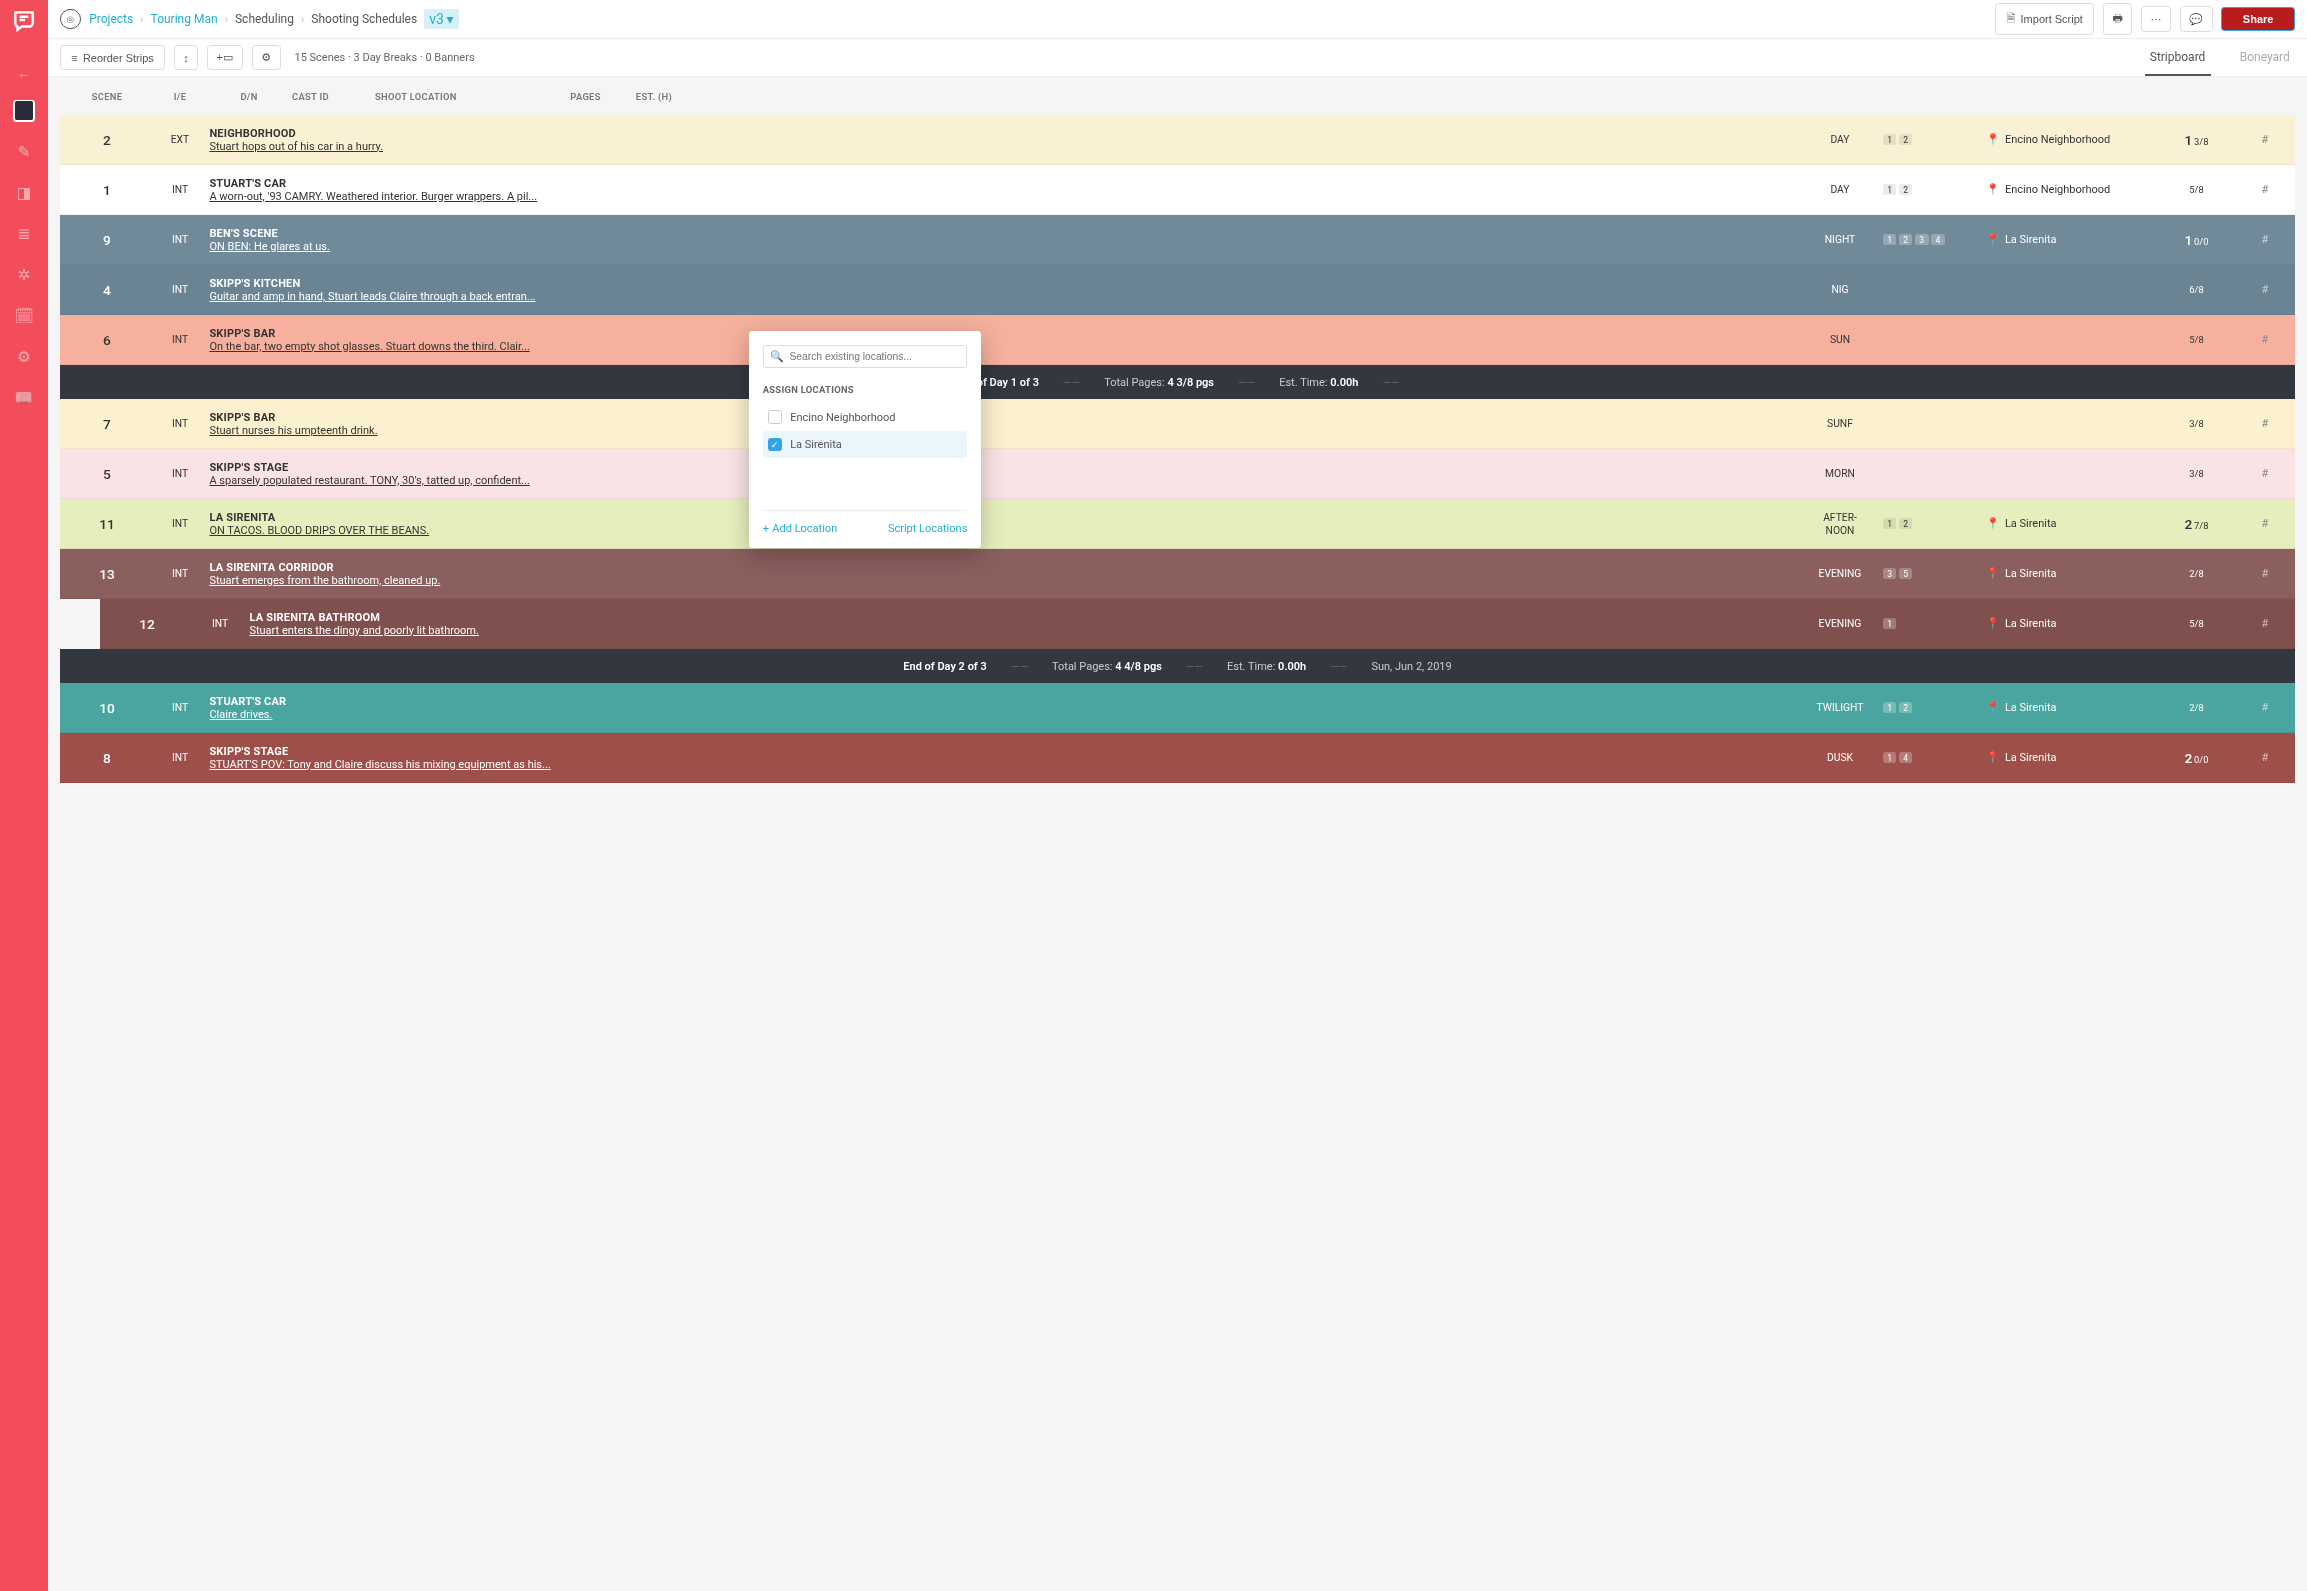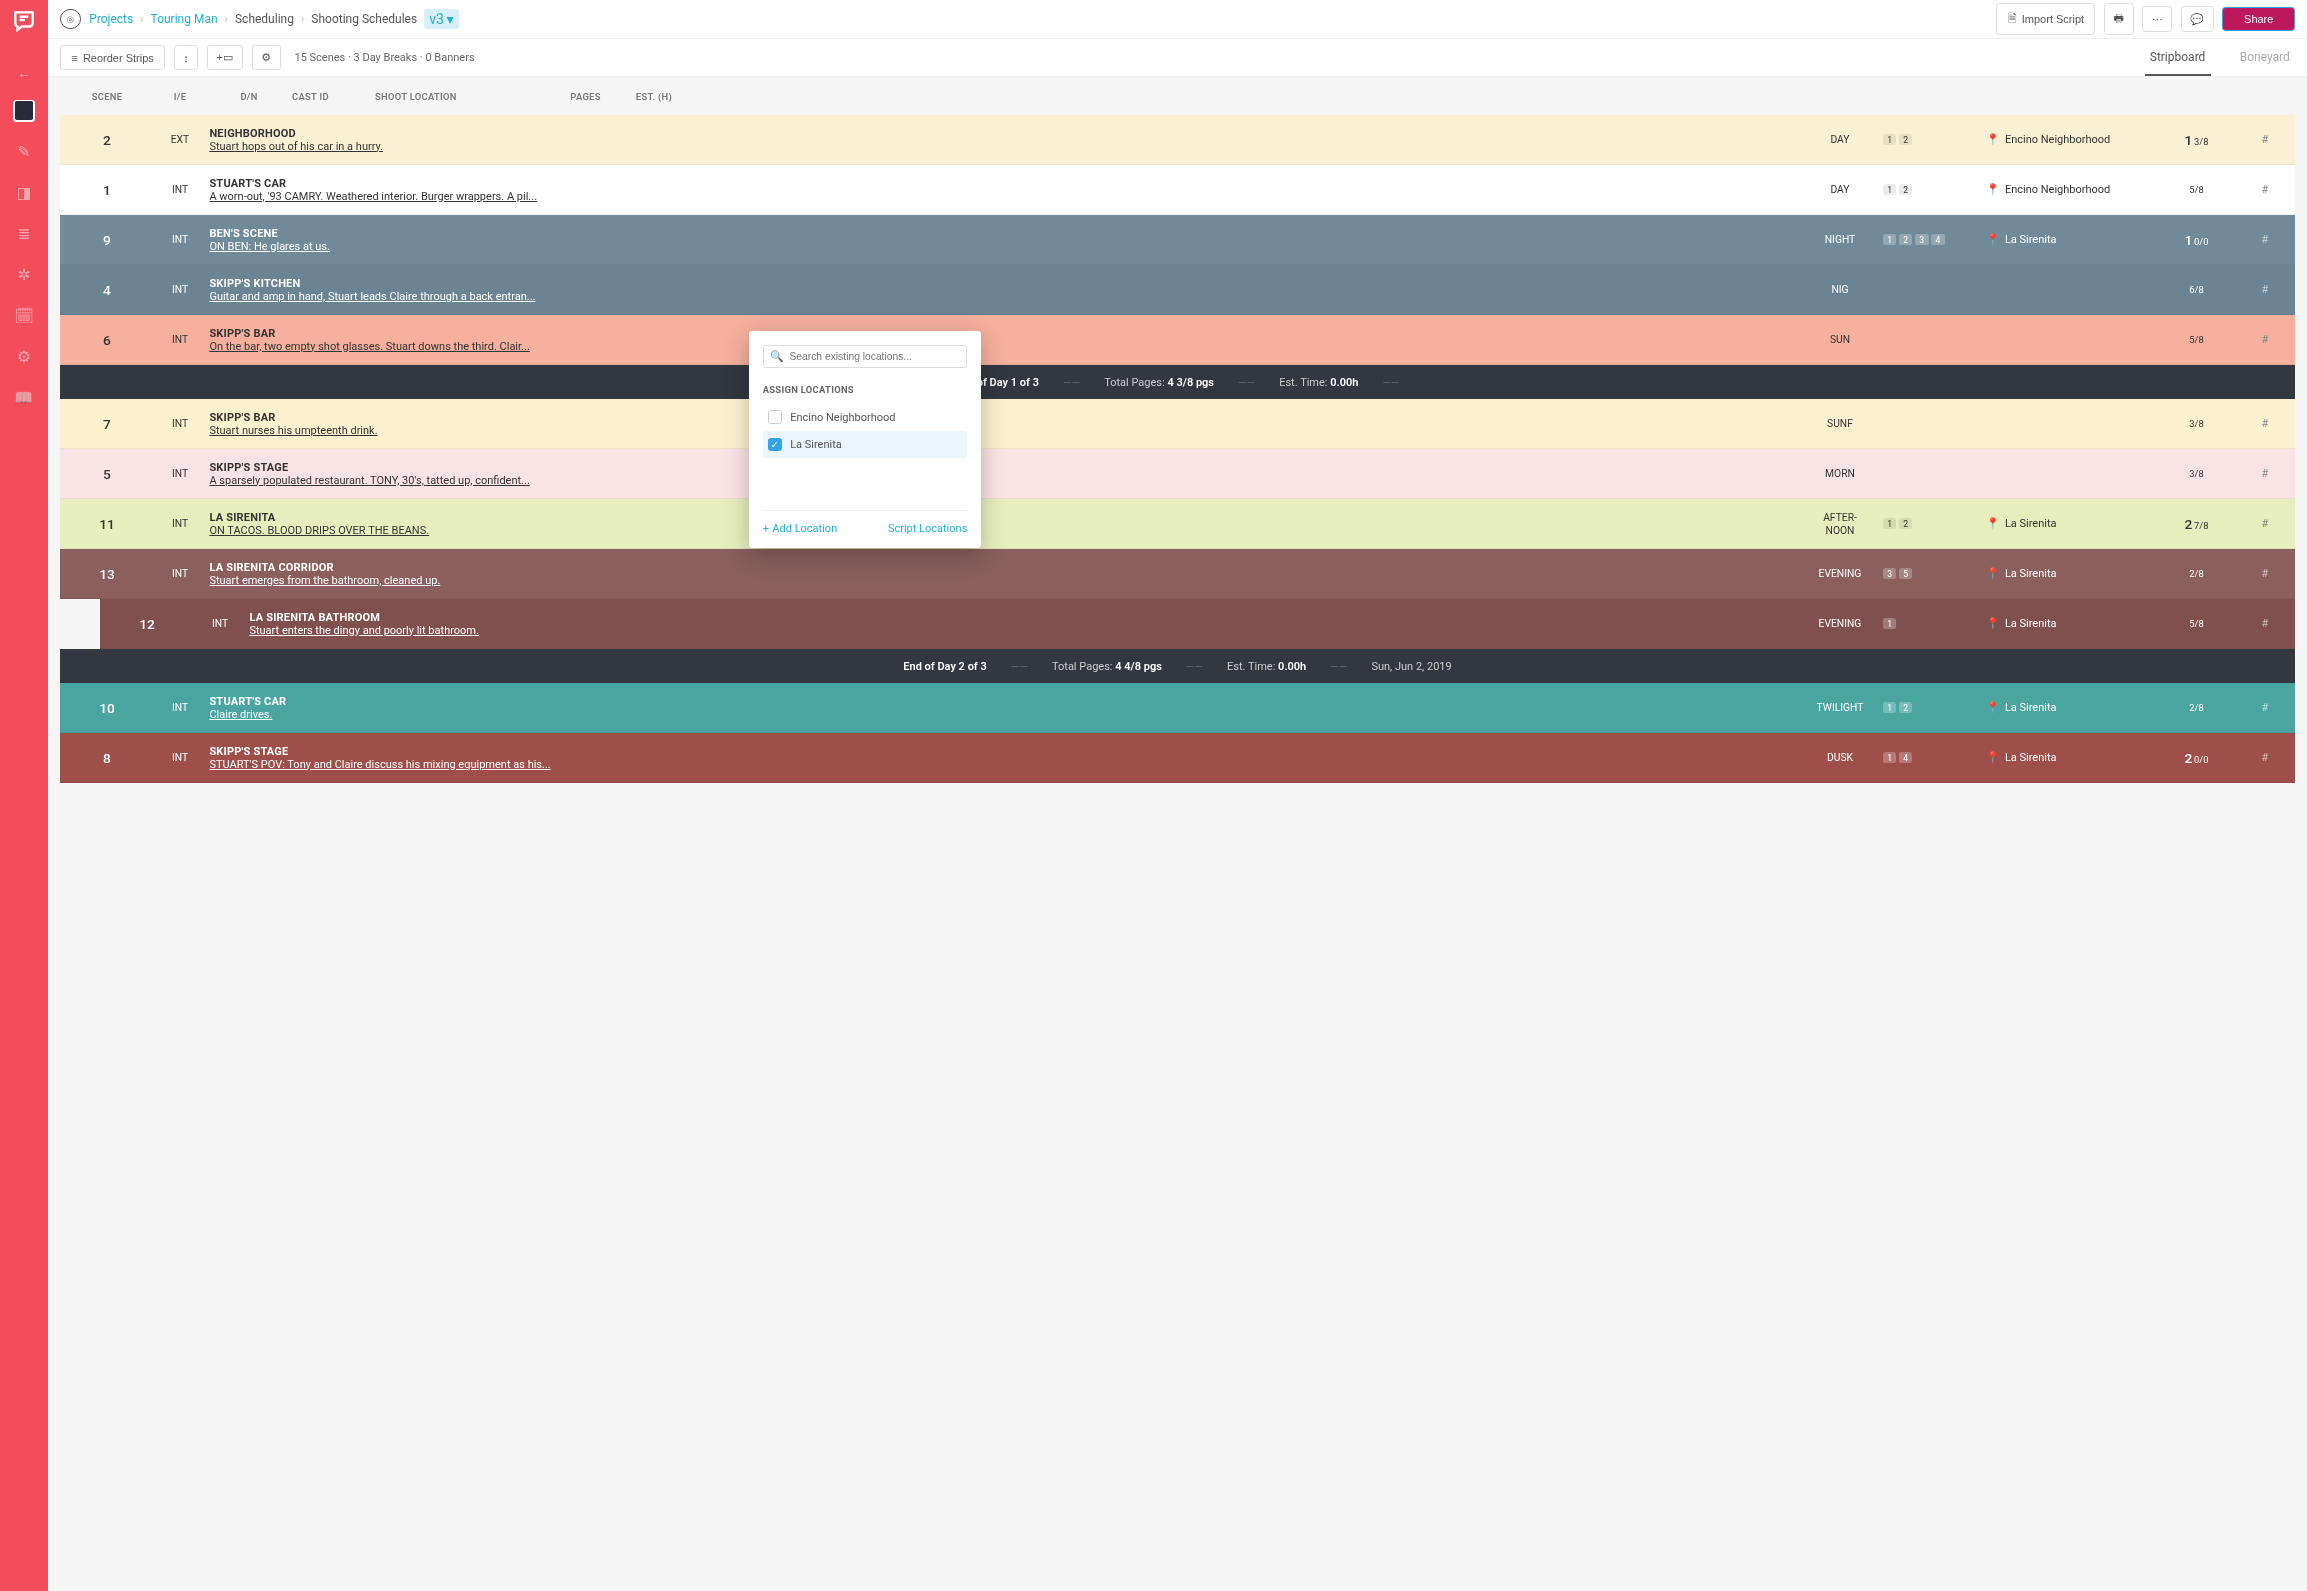--- a/index.html
+++ b/index.html
@@ -18,21 +18,21 @@
   .topbar { height: 39px; border-bottom: 0.9px solid #eee; display:flex; align-items:center; padding: 0 12px; gap:8.6px; }
   .proj-icon { width: 20.6px; height:20.6px; border-radius:50%; border:1.7px solid #555; display:flex; align-items:center; justify-content:center; font-size:8.6px; color:#555;}
   .breadcrumb { display:flex; align-items:center; gap:6.9px; font-size:12px; color:#555;}
   .breadcrumb a { color:#1fb0d4; text-decoration:none; }
   .breadcrumb .sep { color:#bbb; }
   .breadcrumb .current { color:#555; }
   .version-tag { background:#d7f0f7; color:#1fb0d4; font-size:14px; padding:1.7px 5.2px; border-radius:2.6px; display:flex; align-items:center; gap:2.6px;}
   .spacer { flex:1; }
   .btn { border:0.9px solid #ddd; background:#fff; border-radius:3.4px; padding:5.2px 10.3px; font-size:11px; color:#555; cursor:pointer; display:flex; align-items:center; gap:5.2px; }
   .btn.icononly { padding:5.2px 8.6px; }
-  .btn.primary { background:#be185d; color:#fff; border-color:#32a4e6; padding:5.2px 20.6px; font-weight:400;}
+  .btn.primary { background:#b91c1c; color:#fff; border-color:#32a4e6; padding:5.2px 20.6px; font-weight:700;}
   
   .toolbar { height:38px; border-bottom:0.9px solid #eee; display:flex; align-items:center; padding:0 12px; gap:8.6px;}
   .toolbar .info { color:#666; font-size:11px; margin-left:5.2px;}
   .tabs { margin-left:auto; display:flex; gap:24px; align-items:center; height:100%; }
   .tab { color:#aaa; font-size:12px; cursor:pointer; height:100%; display:flex; align-items:center; border-bottom:2.6px solid transparent; padding:0 5.2px;}
   .tab.active { color:#555; border-bottom-color:#555;}
   
   .tablewrap { flex:1; overflow:auto; background:#f5f5f5; padding:0 12px;}
   .thead { display:flex; align-items:center; height:38px; color:#777; font-size:9.4px; font-weight:600; letter-spacing:0.3px;}
   .col-scene { width:94px; text-align:center;}

